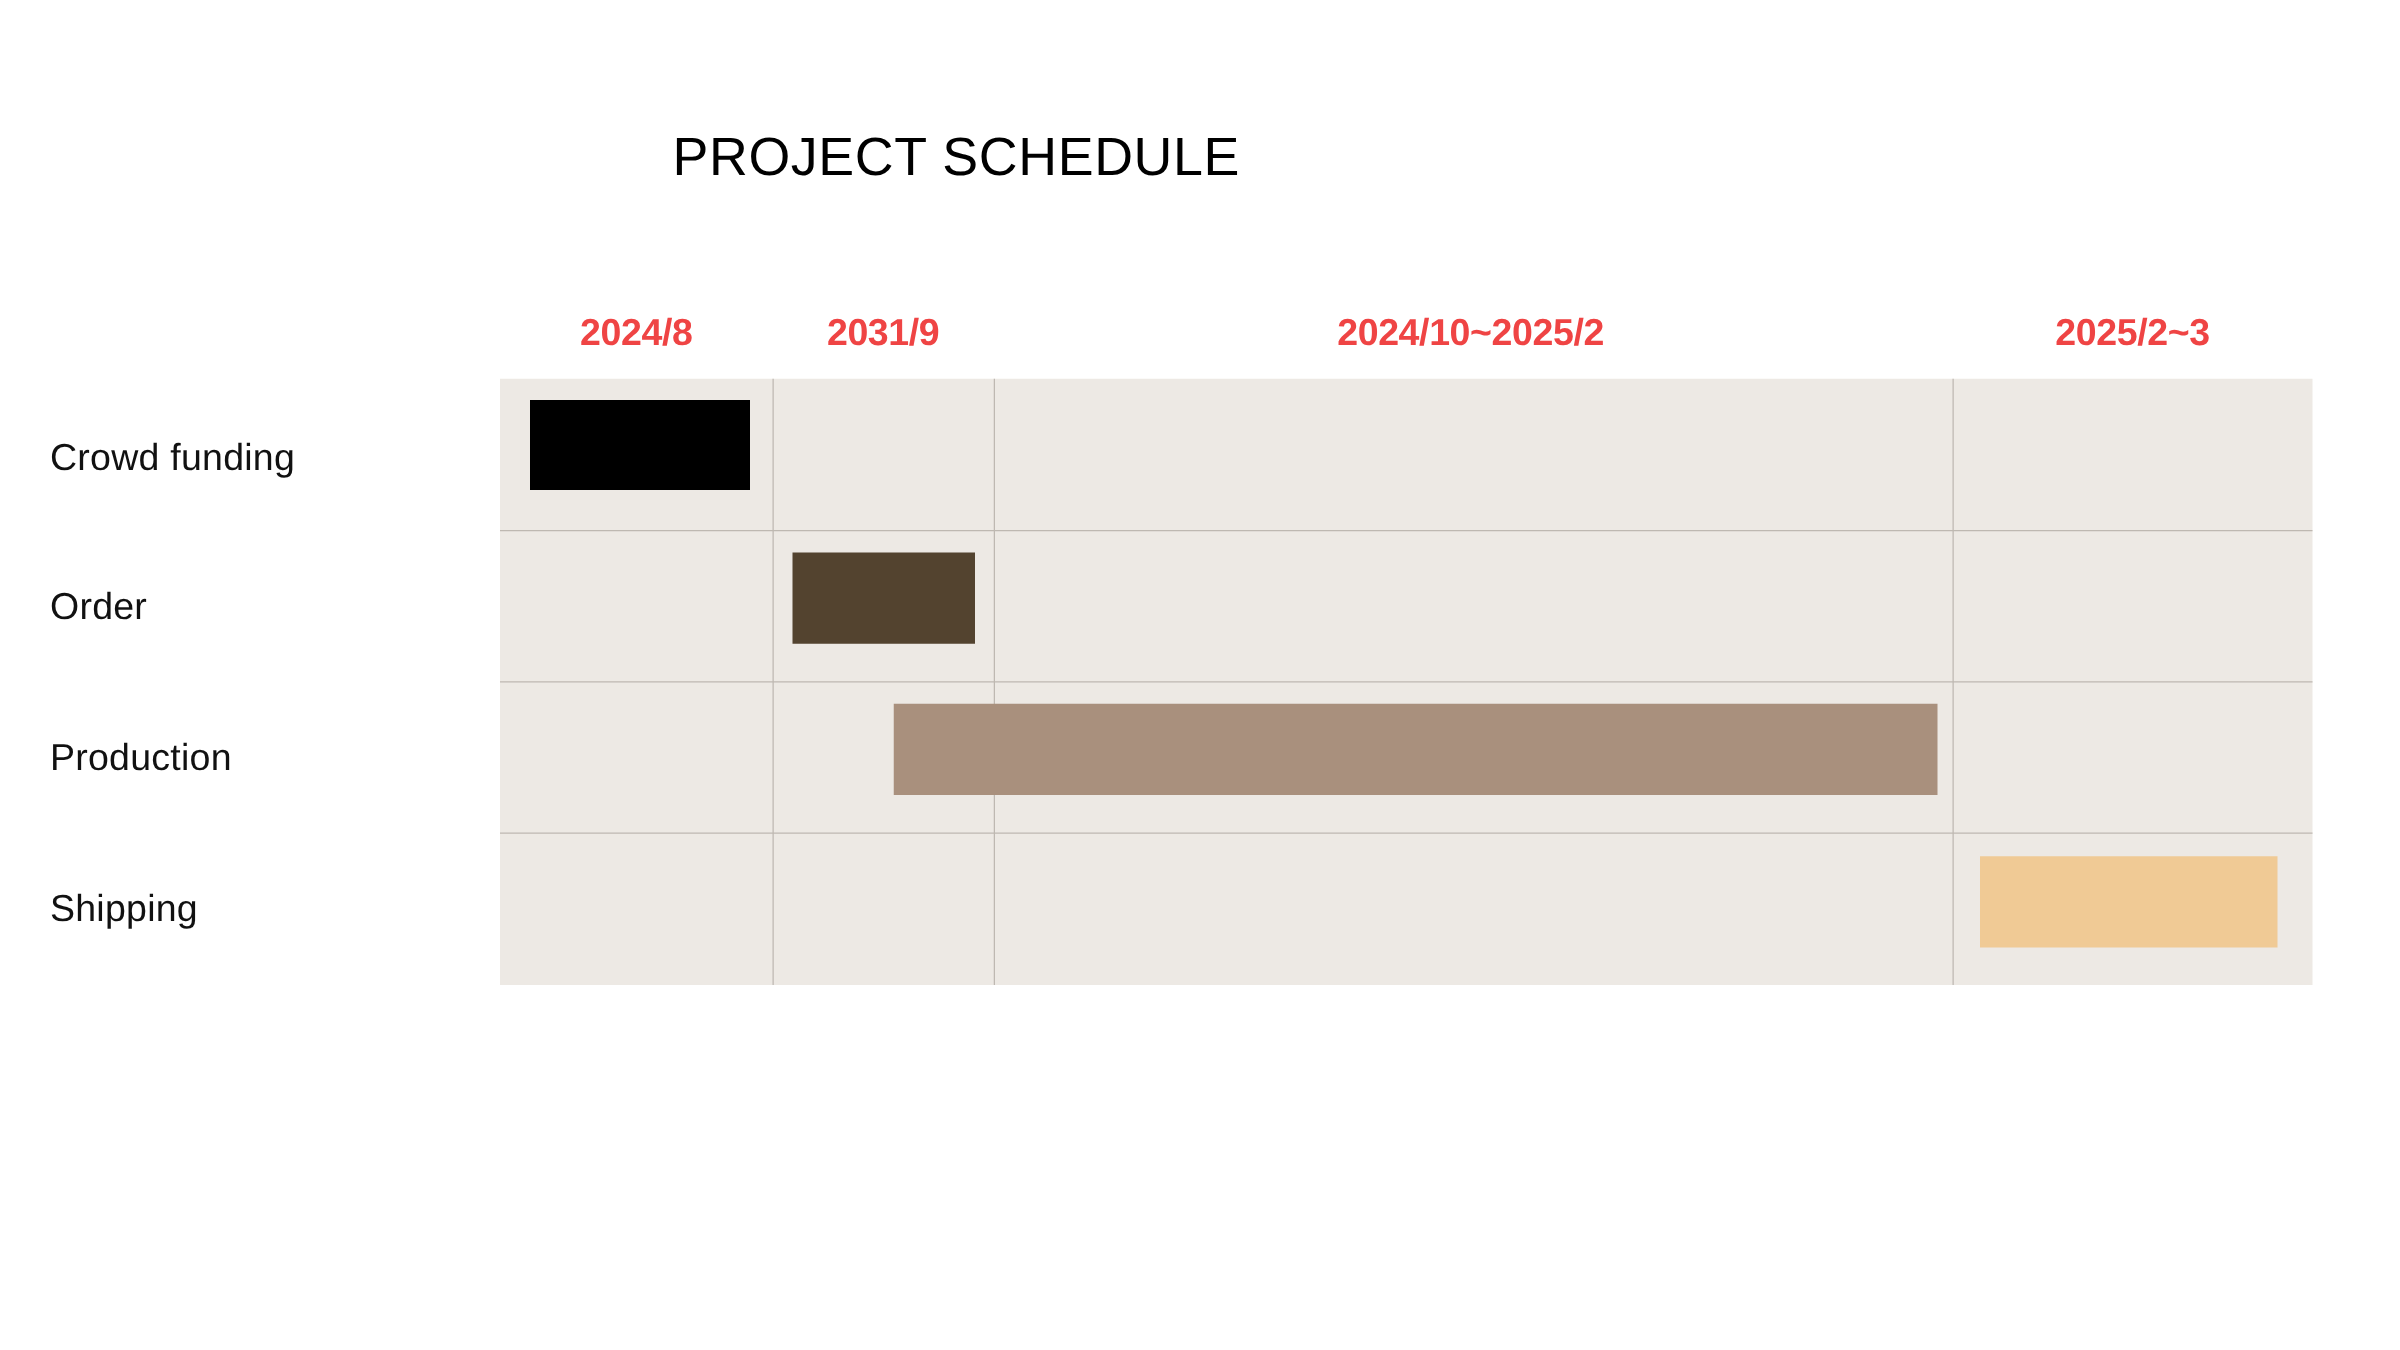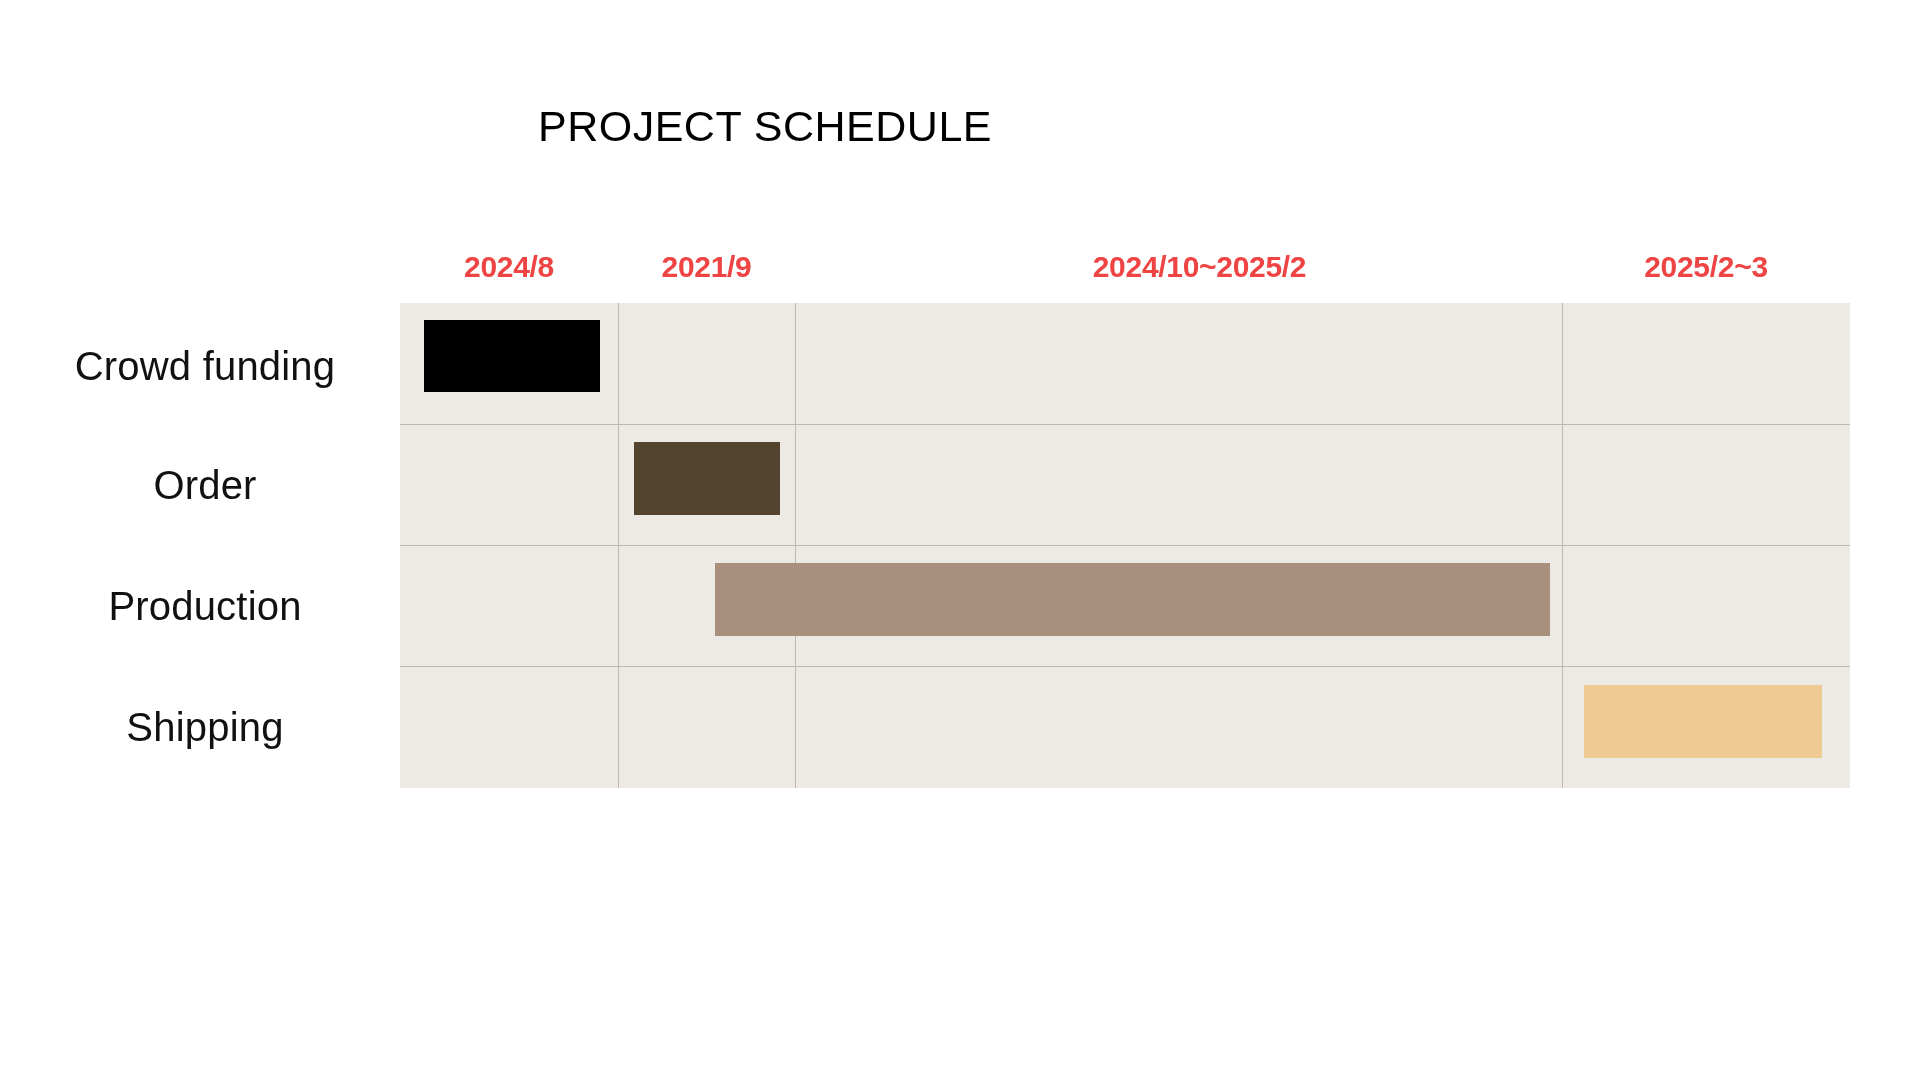--- a/index.html
+++ b/index.html
@@ -82,46 +82,46 @@
     width: 1px;
     height: 485px;
     background: #BEB8B1;
   }
 
   
   .row-label {
     position: absolute;
     left: 40px;
     width: 330px;
-    text-align: center;
+    text-align: left;
     font-family: "Liberation Sans", sans-serif;
     font-weight: normal;
-    font-size: 40px;
+    font-size: 30px;
     line-height: 39px;
     color: #111111;
     letter-spacing: 0.2px;
   }
 
   
   .bar {
     position: absolute;
     border-radius: 0;
   }
 </style>
 </head>
 <body style="background: rgb(255, 255, 255);">
 
 <div id="chart-title">PROJECT SCHEDULE</div>
 
 <div id="gantt">
 
   <div id="header-row">
     <div class="col-header" style="left:0px; width:218px;">2024/8</div>
-    <div class="col-header" style="left:218px; width:177px;">2021/9</div>
-    <div class="col-header" style="left:416px; width:767px;">2024/10~2025/2</div>
+    <div class="col-header" style="left:218px; width:177px;">2031/9</div>
+    <div class="col-header" style="left:393px; width:767px;">2024/10~2025/2</div>
     <div class="col-header" style="left:1162px; width:288px;">2025/2~3</div>
   </div>
 
   <div class="row-label" style="top:347px;">
     <div>Crowd funding</div>
   </div>
   <div class="row-label" style="top:466px;">
     <div>Order</div>
   </div>
   <div class="row-label" style="top:708px;">

